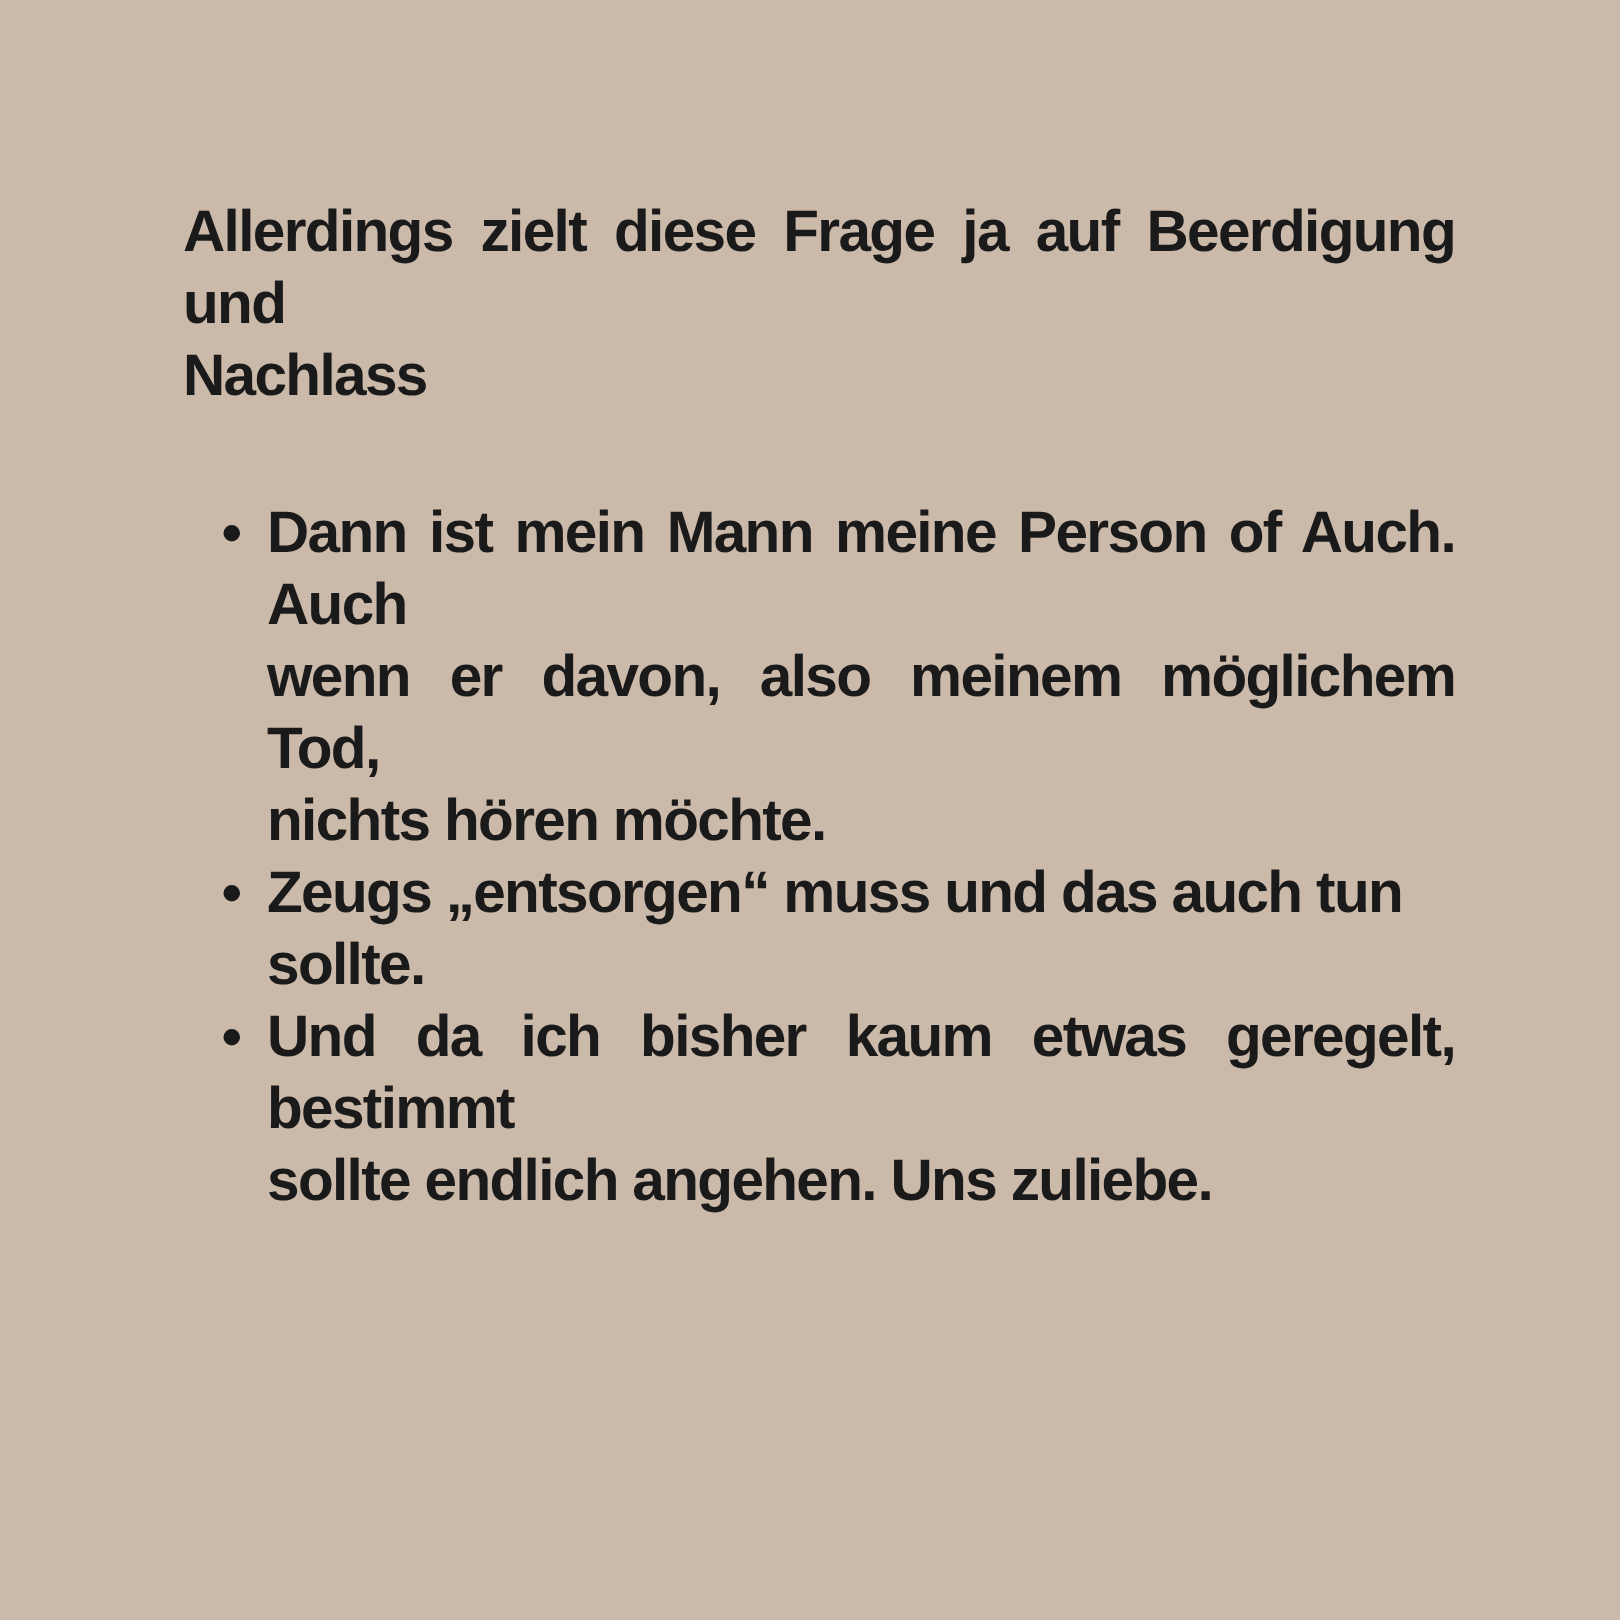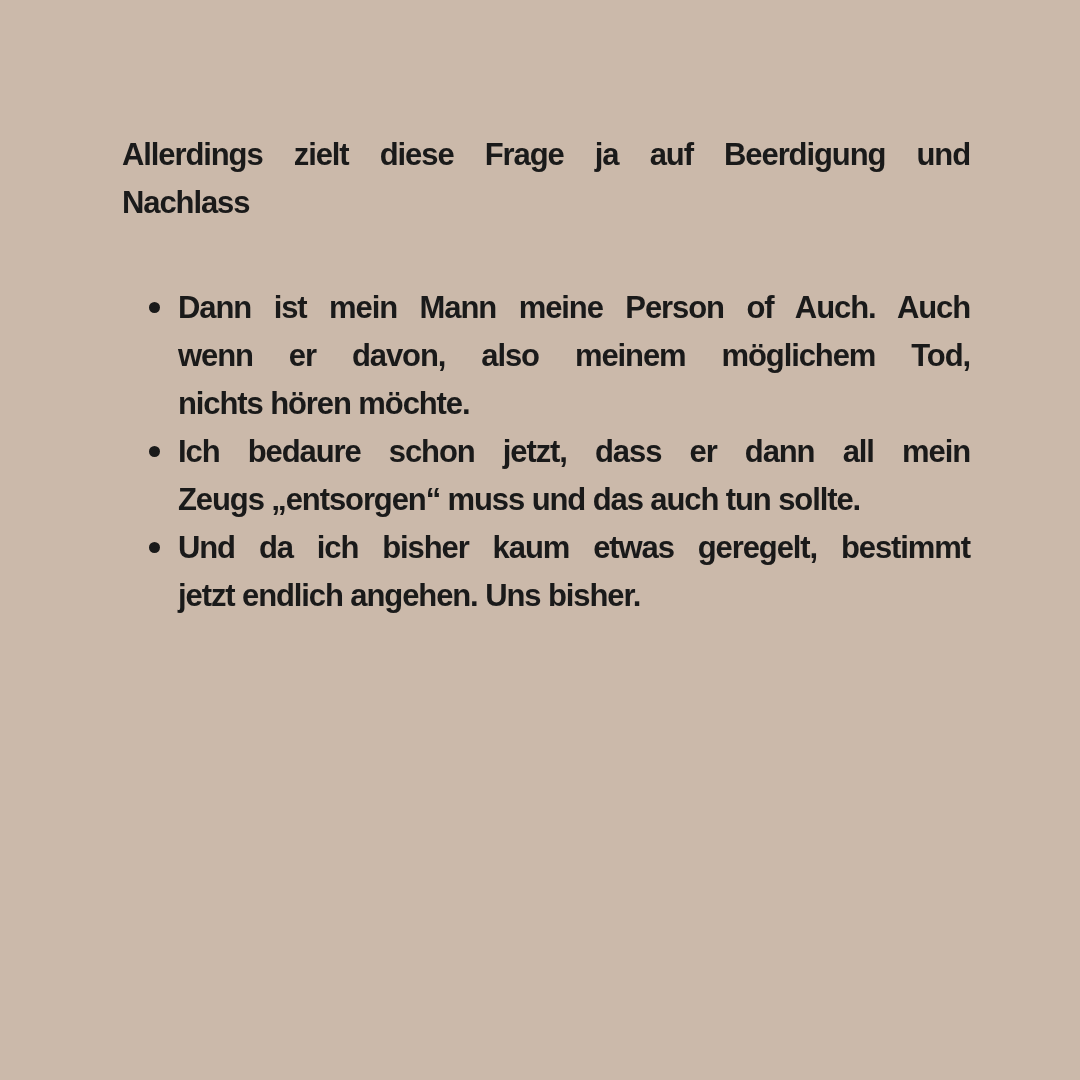--- a/index.html
+++ b/index.html
@@ -17,21 +17,21 @@
     background: #cbb9aa;
     font-family: "Liberation Sans", "DejaVu Sans", sans-serif;
     font-weight: 700;
     color: #1a1a1a;
   }
 
   .content {
     position: absolute;
     inset: 0;
     padding: 131px 110px 18px 122px;
-    font-size: 31px;
+    font-size: 39px;
     line-height: 48px;
     letter-spacing: -1.1px;
   }
 
   .line {
     display: block;
     white-space: normal;
     hyphens: none;
   }
 
@@ -81,27 +81,26 @@
 
       <li class="bullet-item">
         <span class="dot"></span>
         <span class="line just">Dann ist mein Mann meine Person of Auch. Auch</span>
         <span class="line just">wenn er davon, also meinem möglichem Tod,</span>
         <span class="line">nichts hören möchte.</span>
       </li>
 
       <li class="bullet-item">
         <span class="dot"></span>
-        <span class="line just">Ich bedaure schon jetzt, dass er dann all mein</span>
         <span class="line">Zeugs „entsorgen“ muss und das auch tun sollte.</span>
       </li>
 
       <li class="bullet-item">
         <span class="dot"></span>
         <span class="line just">Und da ich bisher kaum etwas geregelt, bestimmt</span>
-        <span class="line">jetzt endlich angehen. Uns bisher.</span>
+        <span class="line">sollte endlich angehen. Uns zuliebe.</span>
       </li>
 
     </ul>
 
 
   </div>
 </div>
 
 </body></html>

